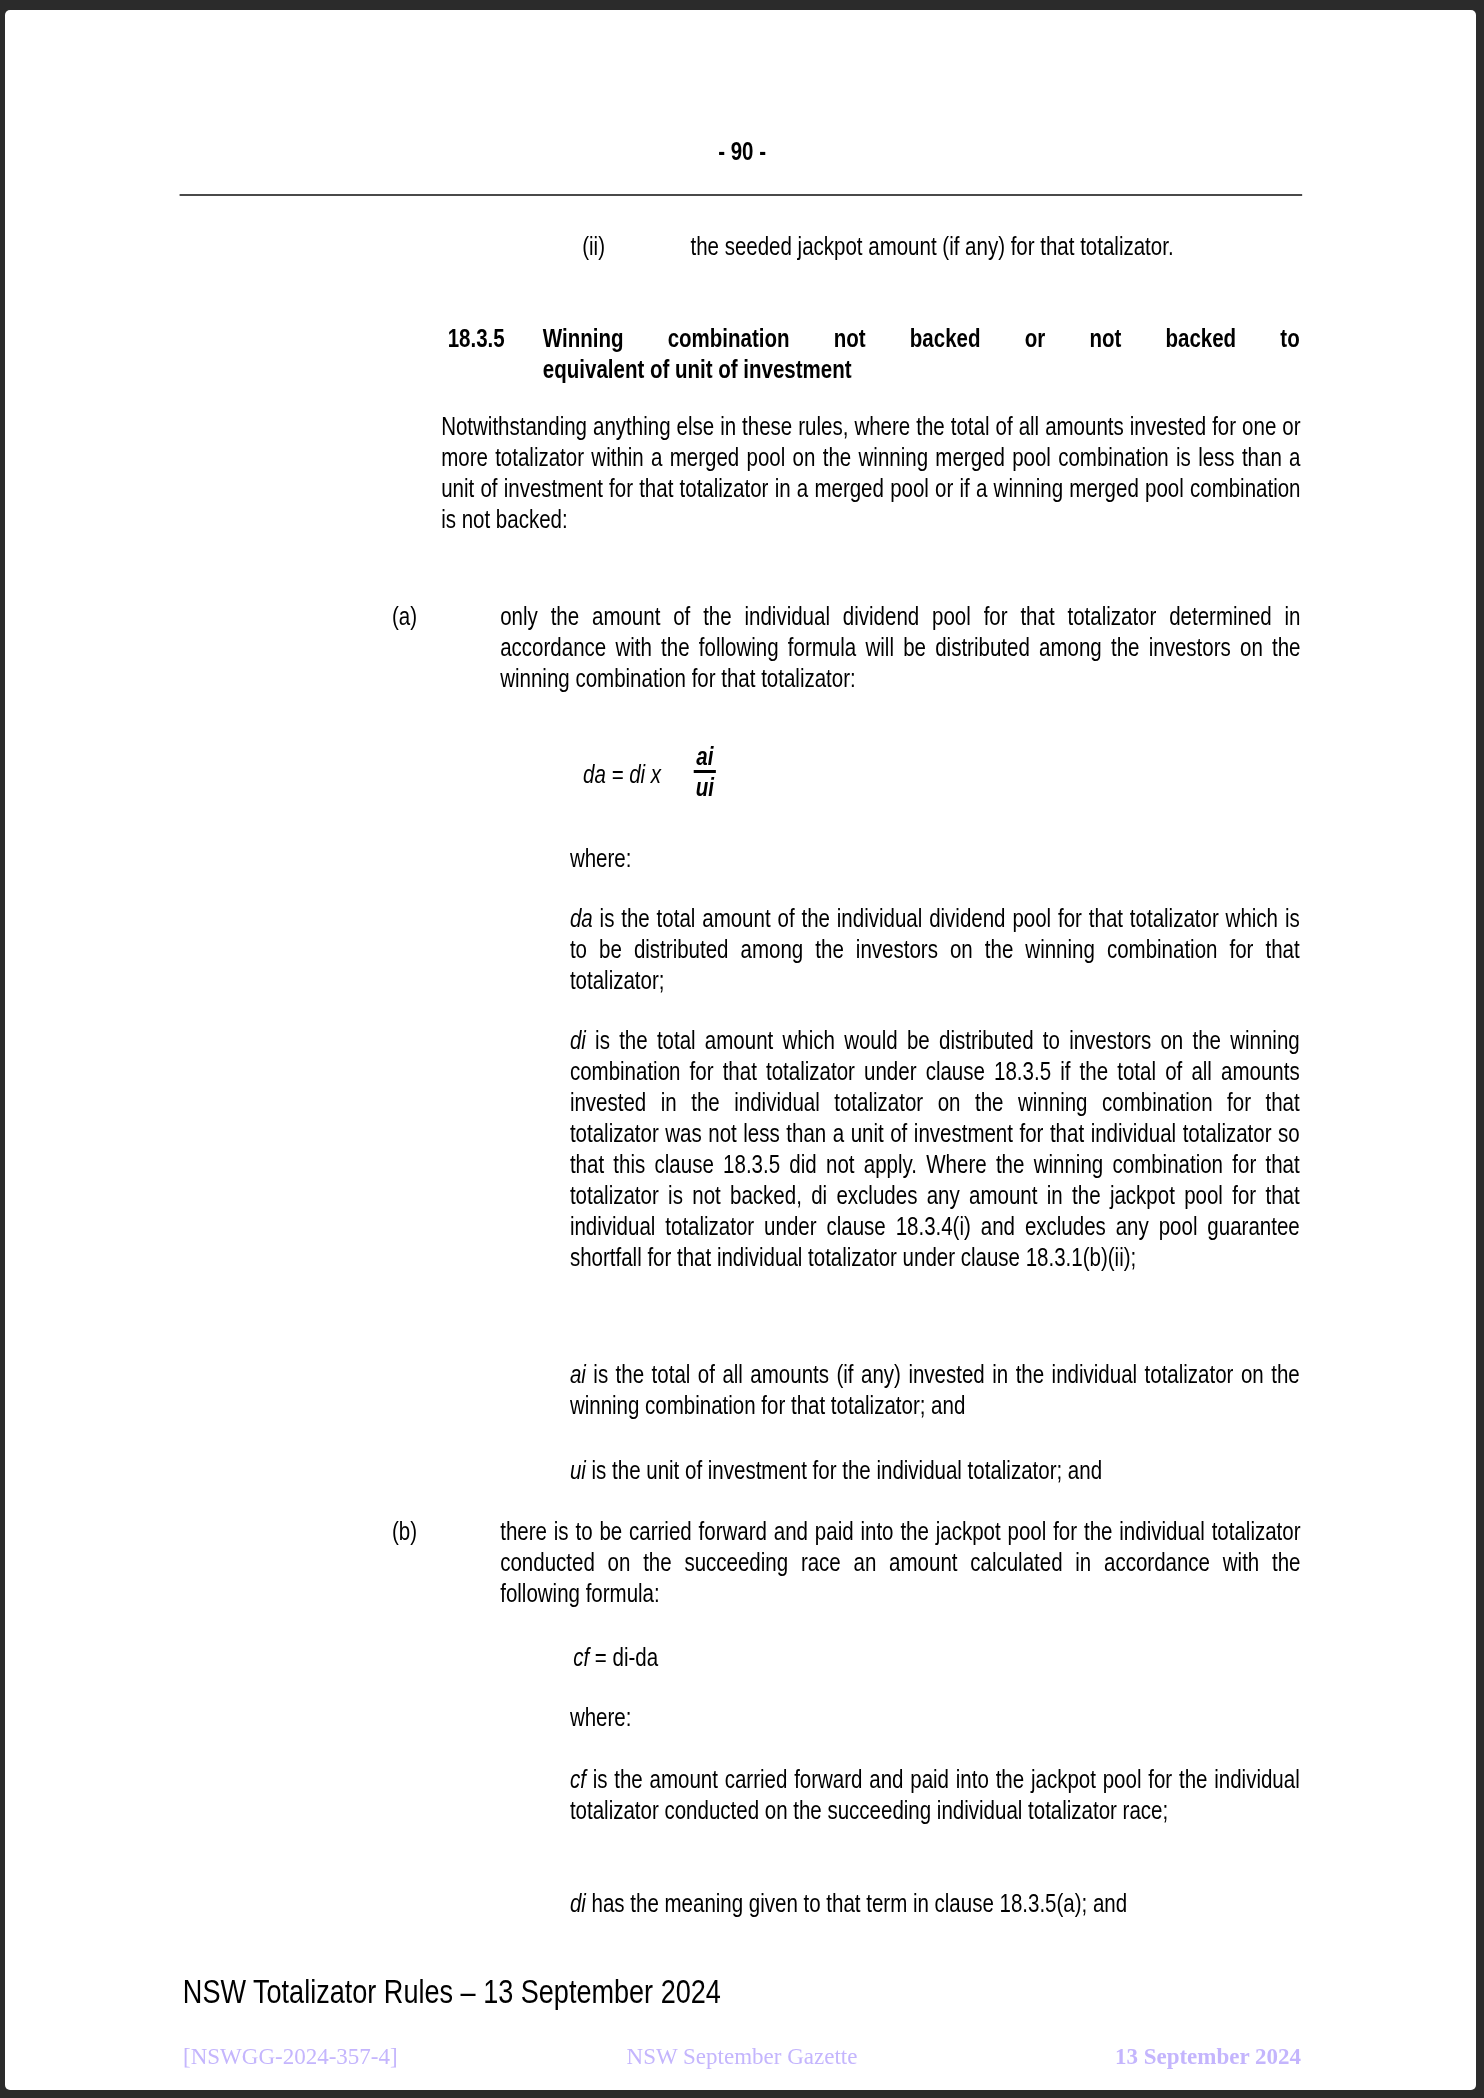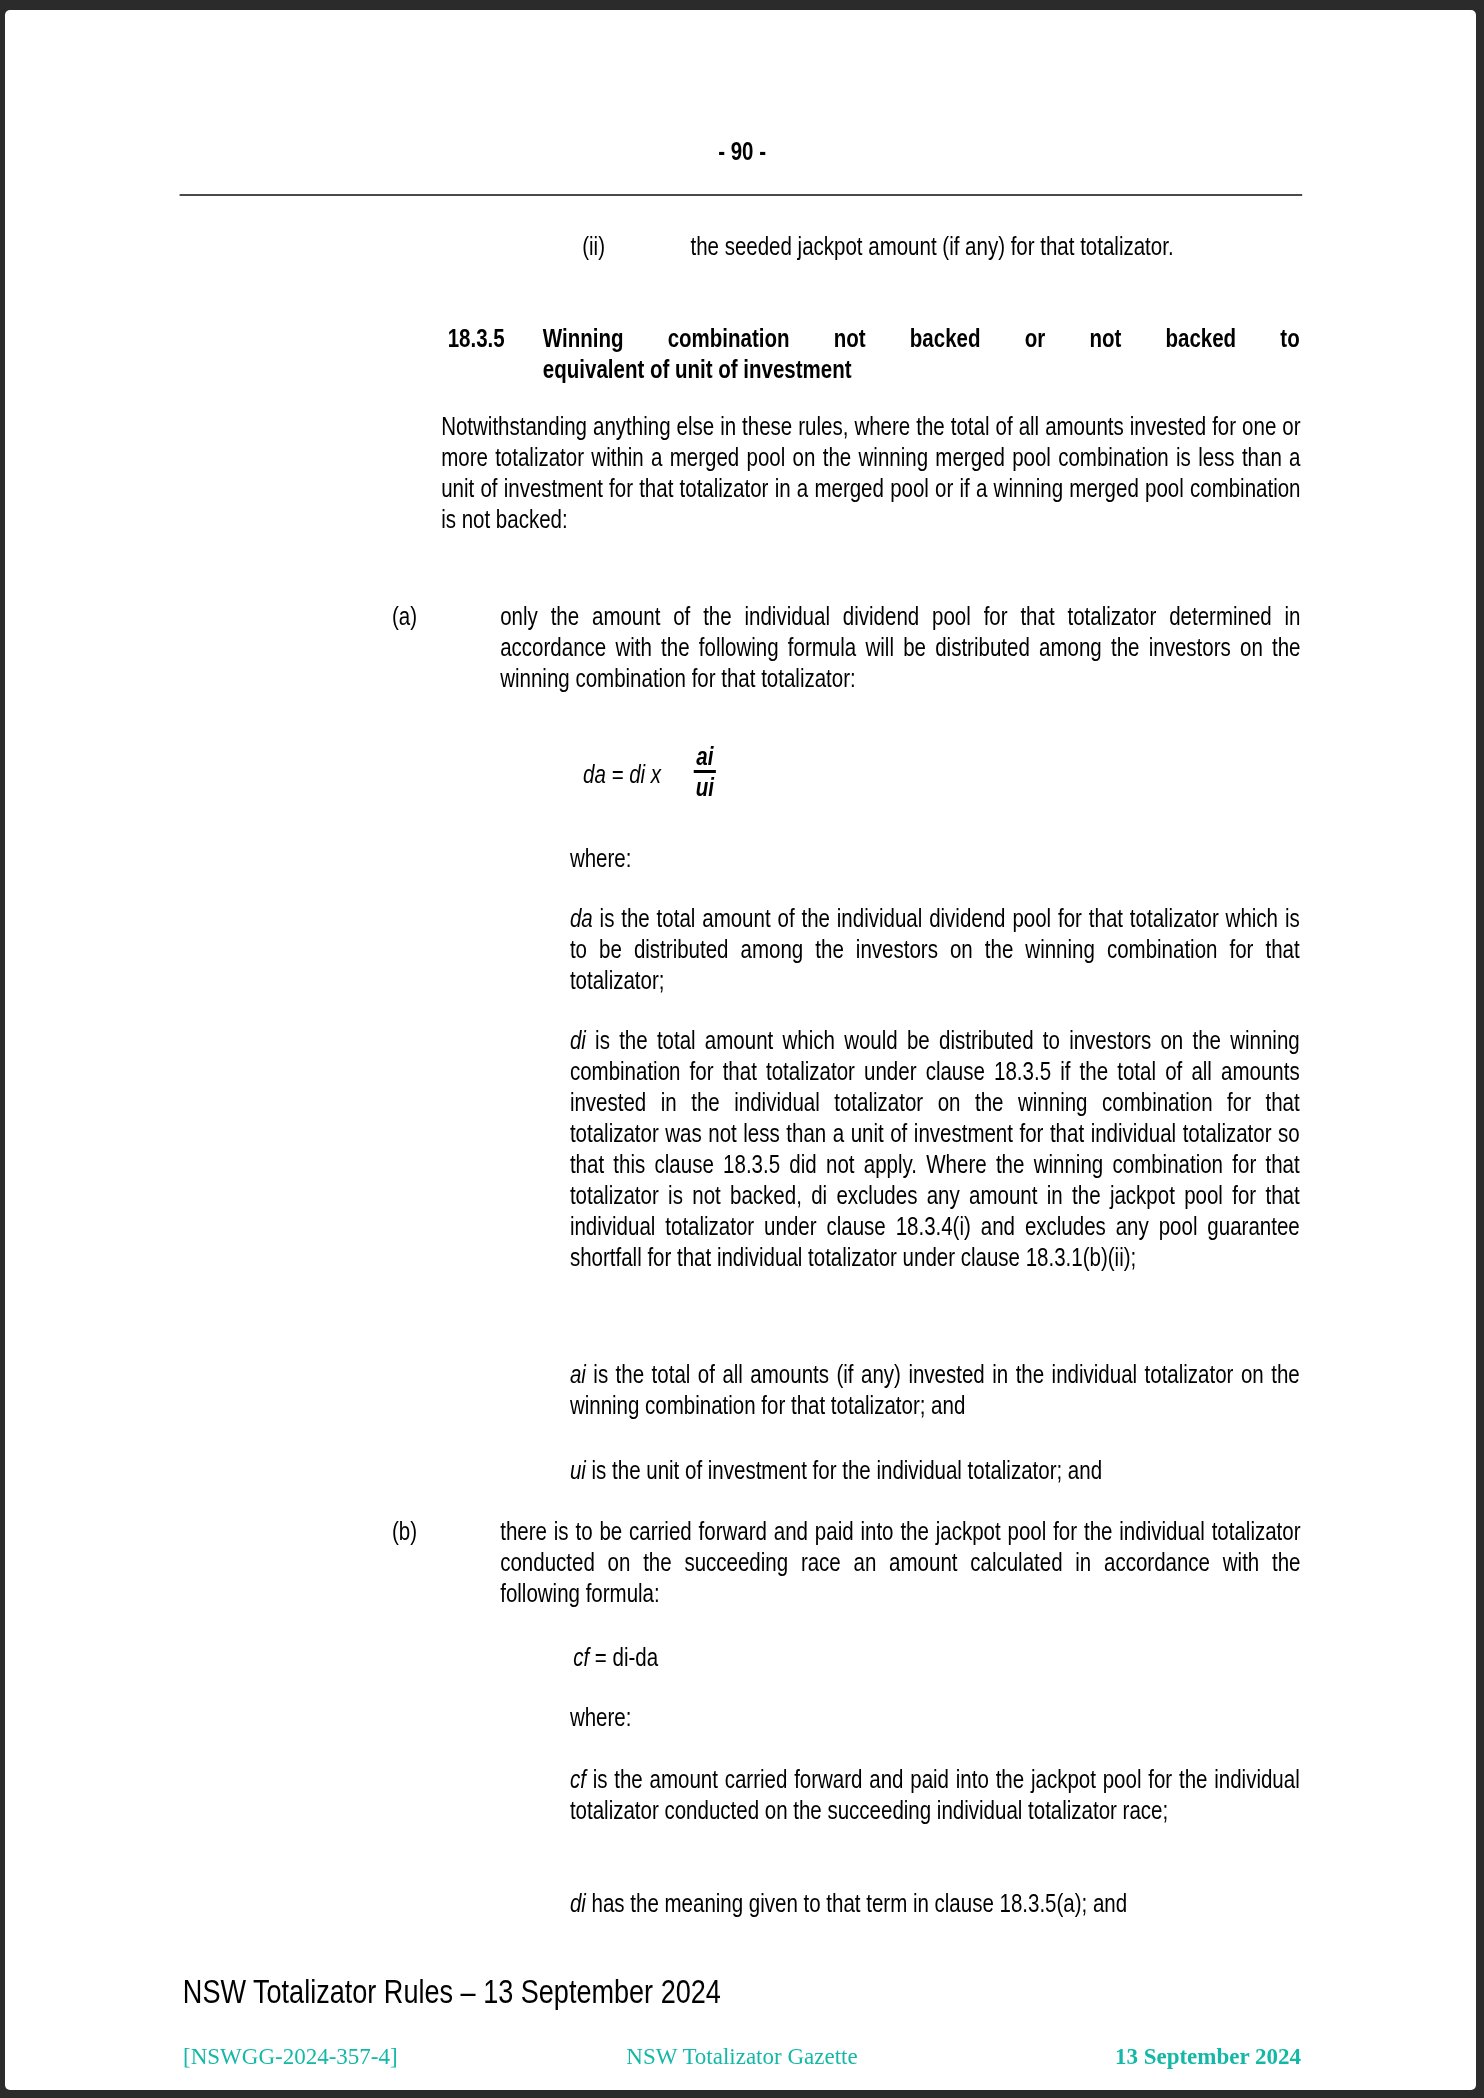--- a/index.html
+++ b/index.html
@@ -48,21 +48,21 @@
   .def-ai{top:1359px;left:695px;width:890px;}
   .def-ui{top:1455px;left:695px;width:890px;}
   .formula2{top:1642px;left:699px;}
   .where2{top:1702px;left:695px;}
   .def-cf{top:1764px;left:695px;width:890px;}
   .def-di2{top:1888px;left:695px;width:890px;}
   i.term{font-style:italic;}
   .footer-title{top:1972px;left:223px;font-size:33px;line-height:40px;}
   .gazette{
     position:absolute;left:183px;top:2043px;width:1118px;height:30px;
-    font-family:"Liberation Serif",serif;font-size:23px;line-height:28px;color:#14b8a6;
+    font-family:"Liberation Serif",serif;font-size:23px;line-height:28px;color:#c4b5fd;
   }
   .gazette .gz-left{position:absolute;left:0;top:0;}
   .gazette .gz-center{position:absolute;left:50%;top:0;transform:translateX(-50%);white-space:nowrap;}
   .gazette .gz-right{position:absolute;right:0;top:0;font-weight:bold;}
 </style>
 </head>
 <body>
 
 <div class="sheet"></div>
 
@@ -136,15 +136,15 @@
   <div class="blk def-di2">
     <i class="term">di</i><span> has the meaning given to that term in clause 18.3.5(a); and</span>
   </div>
 
   <div class="blk footer-title">NSW Totalizator Rules – 13 September 2024</div>
 
 </div>
 
 <div class="gazette">
   <span class="gz-left">[NSWGG-2024-357-4]</span>
-  <span class="gz-center">NSW Totalizator Gazette</span>
+  <span class="gz-center">NSW September Gazette</span>
   <span class="gz-right">13 September 2024</span>
 </div>
 
 </body></html>

